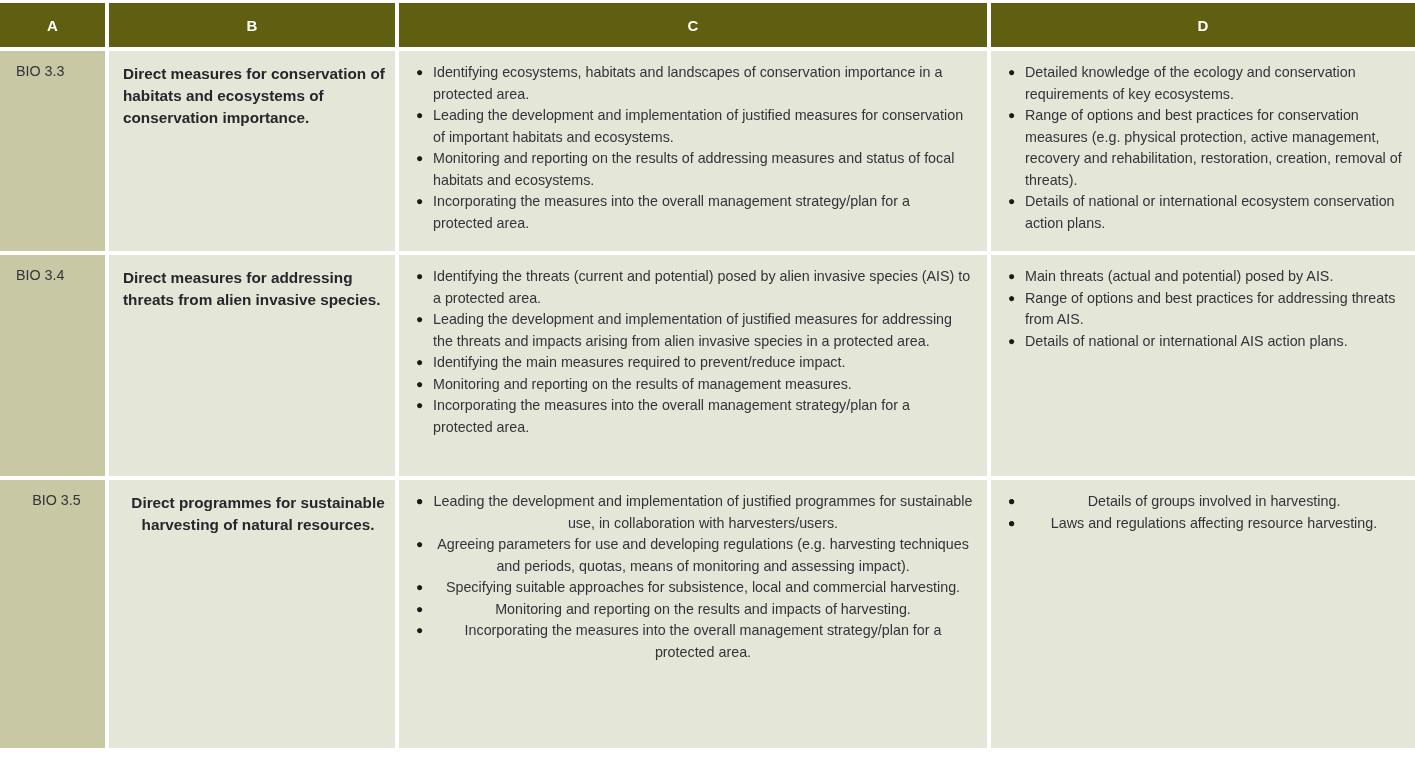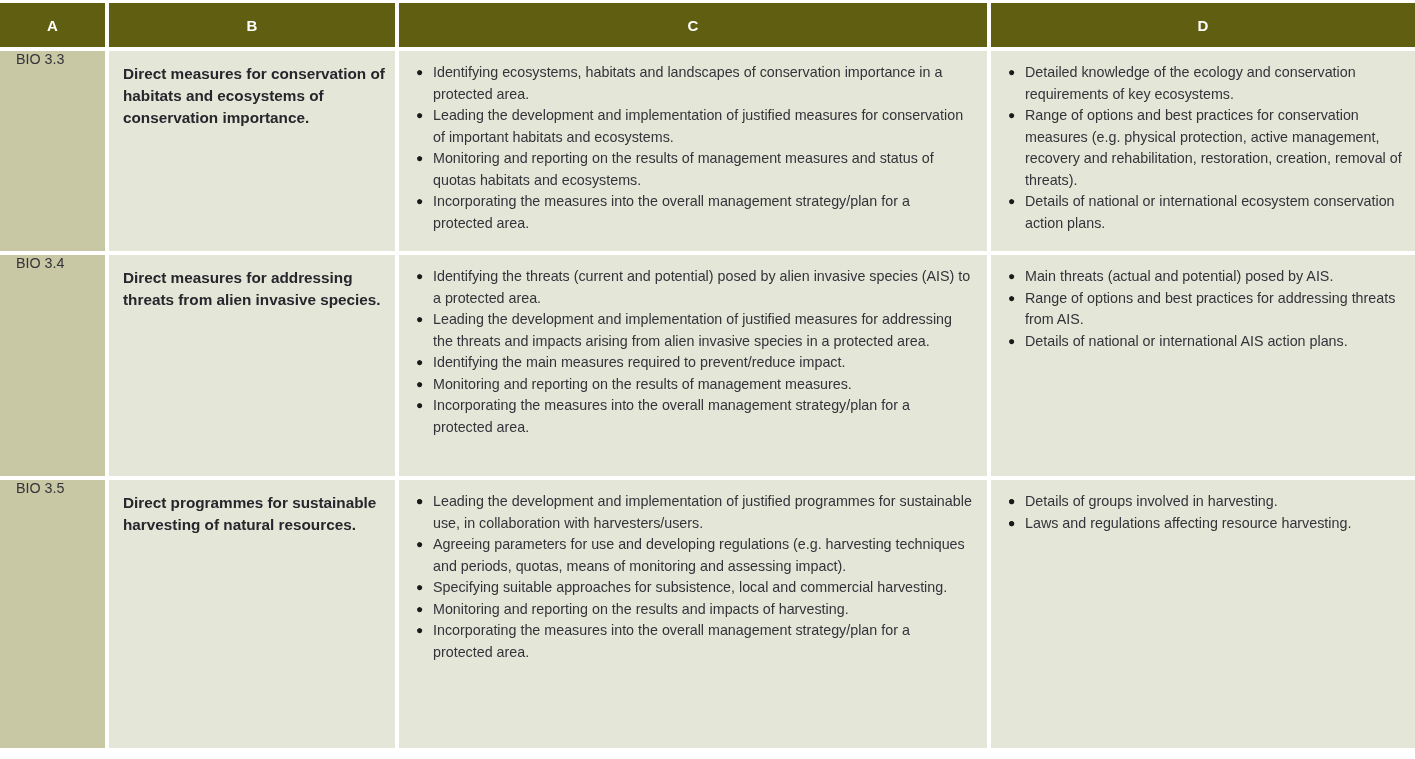--- a/index.html
+++ b/index.html
@@ -28,25 +28,25 @@
     font-weight: 700;
     font-size: 15px;
     height: 44px;
     display: flex;
     align-items: center;
     justify-content: center;
     letter-spacing: 0.3px;
   }
   .row-0 { min-height: 200px; }
   .row-1 { min-height: 221px; border-radius: 19px; }
-  .row-2 { min-height: 268px; }
+  .row-2 { min-height: 268px; text-align: center; }
   .cell { background: var(--cell-bg, #e4e6d8); }
   .cell-a {
     background: var(--code-col-bg, #c9c8a4);
-    padding: 0 8px 10px 16px;
+    padding: 12px 8px 10px 16px;
     font-size: 14.3px;
     color: var(--body-text, #33333a);
   }
   .cell-b {
     padding: 12px 2px 10px 14px;
     font-weight: 700;
     font-size: 15.3px;
     line-height: 22px;
     color: var(--bold-text, #26262c);
   }
@@ -86,21 +86,21 @@
     <div class="cell cell-a">
       <span>BIO 3.3</span>
     </div>
     <div class="cell cell-b">
       <span>Direct measures for conservation of habitats and ecosystems of conservation importance.</span>
     </div>
     <div class="cell cell-c">
       <ul class="bullets">
           <li><span class="bullet">●</span><span>Identifying ecosystems, habitats and landscapes of conservation importance in a protected area.</span></li>
           <li><span class="bullet">●</span><span>Leading the development and implementation of justified measures for conservation of important habitats and ecosystems.</span></li>
-          <li><span class="bullet">●</span><span>Monitoring and reporting on the results of management measures and status of quotas habitats and ecosystems.</span></li>
+          <li><span class="bullet">●</span><span>Monitoring and reporting on the results of addressing measures and status of focal habitats and ecosystems.</span></li>
           <li><span class="bullet">●</span><span>Incorporating the measures into the overall management strategy/plan for a protected area.</span></li>
         </ul>
     </div>
     <div class="cell cell-d">
       <ul class="bullets">
           <li><span class="bullet">●</span><span>Detailed knowledge of the ecology and conservation requirements of key ecosystems.</span></li>
           <li><span class="bullet">●</span><span>Range of options and best practices for conservation measures (e.g. physical protection, active management, recovery and rehabilitation, restoration, creation, removal of threats).</span></li>
           <li><span class="bullet">●</span><span>Details of national or international ecosystem conservation action plans.</span></li>
         </ul>
     </div>

